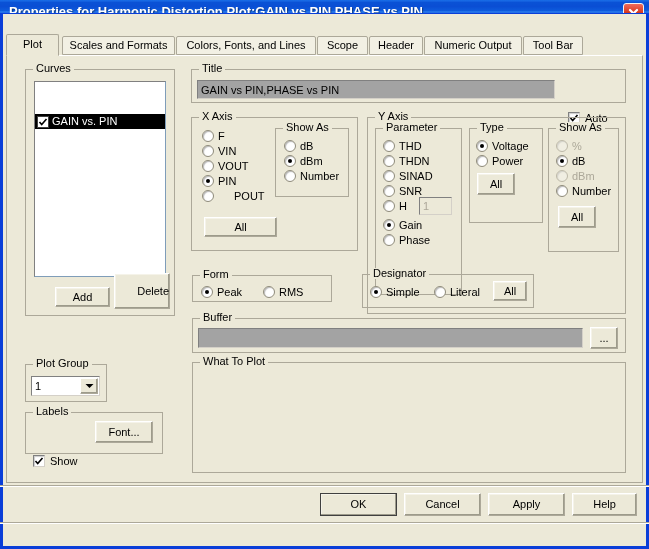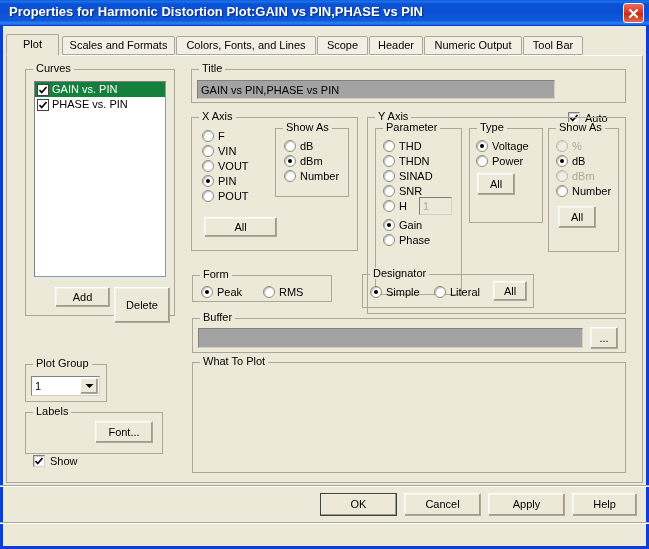--- a/index.html
+++ b/index.html
@@ -30,21 +30,21 @@
     box-sizing: border-box;
     border: 3px solid #0A3ED8;
     border-top: none;
     background: #ECE9D8;
   }
 
   .titlebar {
     position: absolute;
     left: 0; top: 0;
     width: 649px;
-    height: 26px;
+    height: 14px;
     box-sizing: border-box;
     background: linear-gradient(to bottom,
         #0B5FDE 0%, #1E6FE8 6%, #0A52D6 16%,
         #0A4ED4 50%, #0E5BDC 82%, #2C7FF0 92%, #1A62E0 100%);
     border-bottom: 1px solid #0A3ED8;
     overflow: hidden;
   }
   .titlebar-text {
     position: absolute;
     left: 9px;
@@ -151,22 +151,23 @@
     height: 15px;
     line-height: 15px;
     padding-left: 2px;
     font-size: 11px;
     white-space: nowrap;
     display: flex;
     align-items: center;
     cursor: default;
   }
   .lb-item.selected {
-    background: #15803d;
+    background: #000000;
     color: #FFFFFF;
+    margin-top: 32px;
   }
   .lb-check {
     width: 12px; height: 12px;
     box-sizing: border-box;
     background: #FFFFFF;
     border: 1px solid #404040;
     margin-right: 3px;
     flex: 0 0 auto;
     position: relative;
   }
@@ -371,34 +372,26 @@
 
     <div class="listbox" style="left:27px; top:25px; width:132px; height:196px;">
       <div class="lb-item selected">
         <span class="lb-check">
           <svg width="10" height="10" viewBox="0 0 10 10">
             <path d="M1.5 5 L3.7 7.5 L8.5 2" stroke="#000000" stroke-width="1.6" fill="none"></path>
           </svg>
         </span>
         <span>GAIN vs. PIN</span>
       </div>
-      <div class="lb-item">
-        <span class="lb-check">
-          <svg width="10" height="10" viewBox="0 0 10 10">
-            <path d="M1.5 5 L3.7 7.5 L8.5 2" stroke="#000000" stroke-width="1.6" fill="none"></path>
-          </svg>
-        </span>
-        <span>PHASE vs. PIN</span>
-      </div>
     </div>
 
     <div class="btn" style="left:48px; top:231px; width:55px; height:20px;">
       <span>Add</span>
     </div>
-    <div class="btn" style="left:107px; top:231px; width:56px; height:36px;">
+    <div class="btn" style="left:107px; top:217px; width:56px; height:36px;justify-content:flex-end;">
       <span>Delete</span>
     </div>
 
     <div class="group" style="left:18px; top:308px; width:82px; height:38px;">
       <span class="group-title">Plot Group</span>
     </div>
     <div class="combo" style="left:24px; top:320px; width:69px; height:20px;">
       <span>1</span>
       <span class="combo-arrow">
         <svg width="9" height="6" viewBox="0 0 9 6">
@@ -450,21 +443,21 @@
       <span>VIN</span>
     </div>
     <div class="radio" style="left:195px; top:104px;">
       <span class="radio-dot"></span>
       <span>VOUT</span>
     </div>
     <div class="radio checked" style="left:195px; top:119px;">
       <span class="radio-dot"></span>
       <span>PIN</span>
     </div>
-    <div class="radio" style="left:195px; top:134px;">
+    <div class="radio" style="left:195px; top:134px;gap:16px;">
       <span class="radio-dot"></span>
       <span>POUT</span>
     </div>
     <div class="btn" style="left:197px; top:161px; width:73px; height:20px;">
       <span>All</span>
     </div>
 
     <div class="group" style="left:268px; top:72px; width:74px; height:69px;">
       <span class="group-title">Show As</span>
     </div>

